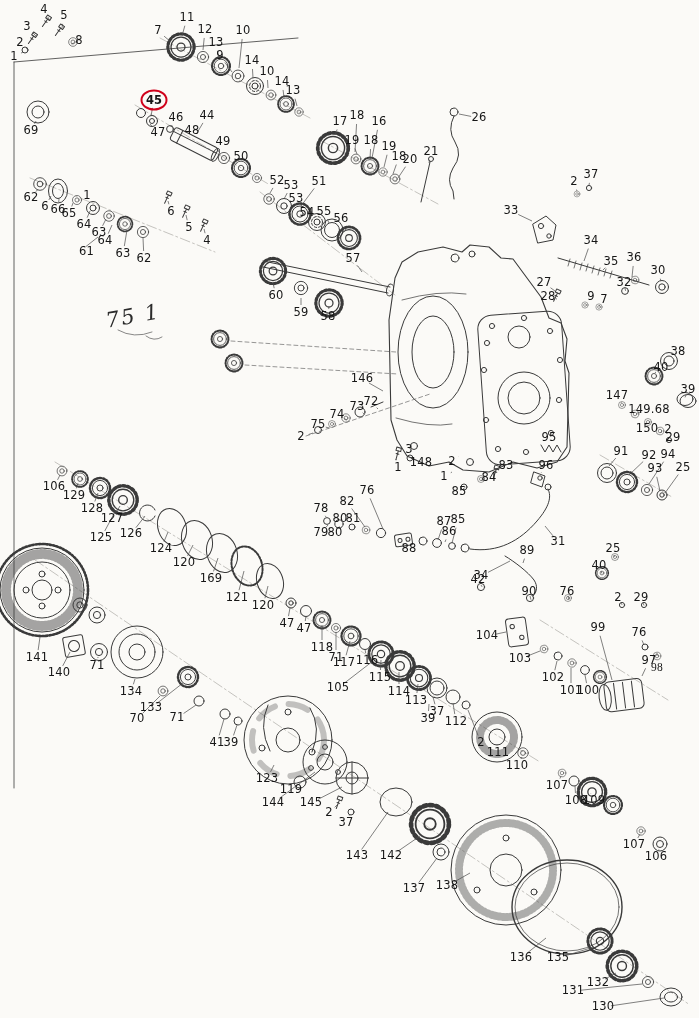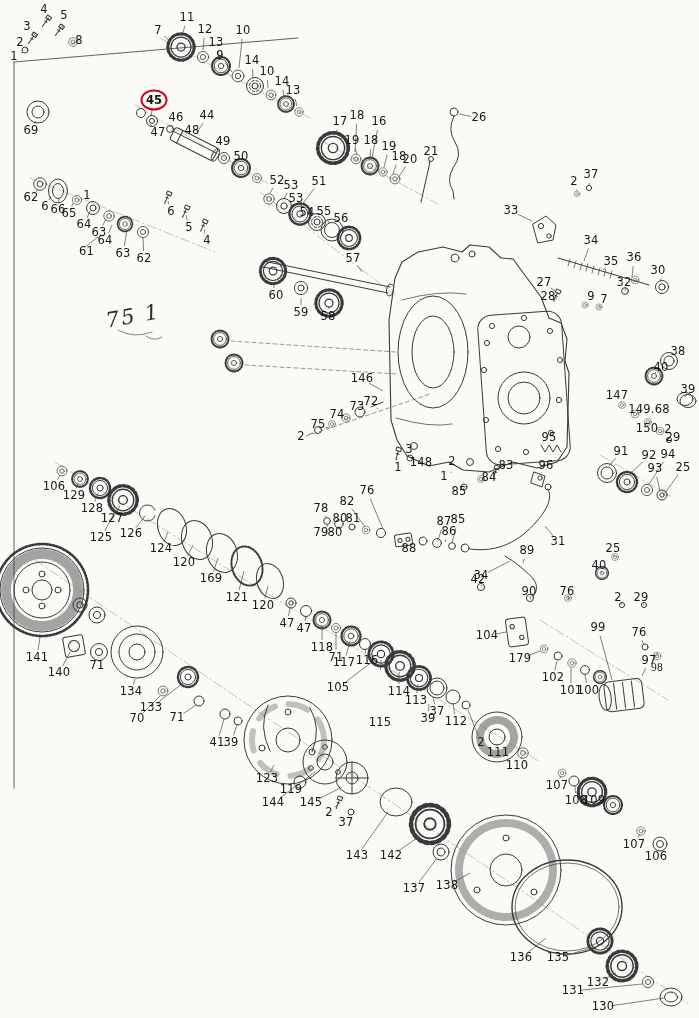--- a/index.html
+++ b/index.html
@@ -685,21 +685,21 @@
       <span class="part-label" style="left: 211px; top: 579px;">169</span>
       <span class="part-label" style="left: 237px; top: 598px;">121</span>
       <span class="part-label" style="left: 263px; top: 606px;">120</span>
       <span class="part-label" style="left: 287px; top: 624px;">47</span>
       <span class="part-label" style="left: 304px; top: 629px;">47</span>
       <span class="part-label" style="left: 322px; top: 648px;">118</span>
       <span class="part-label" style="left: 336px; top: 658px;">71</span>
       <span class="part-label" style="left: 344px; top: 663px;">117</span>
       <span class="part-label" style="left: 367px; top: 661px;">116</span>
       <span class="part-label" style="left: 338px; top: 688px;">105</span>
-      <span class="part-label" style="left: 380px; top: 678px; margin-top: 45px;">115</span>
+      <span class="part-label" style="left: 380px; top: 678px;">115</span>
       <span class="part-label" style="left: 399px; top: 692px;">114</span>
       <span class="part-label" style="left: 416px; top: 701px;">113</span>
       <span class="part-label" style="left: 437px; top: 712px;">37</span>
       <span class="part-label" style="left: 428px; top: 719px;">39</span>
       <span class="part-label" style="left: 456px; top: 722px;">112</span>
       <span class="part-label" style="left: 481px; top: 743px;">2</span>
       <span class="part-label" style="left: 498px; top: 753px;">111</span>
       <span class="part-label" style="left: 517px; top: 766px;">110</span>
       <span class="part-label" style="left: 37px; top: 658px;">141</span>
       <span class="part-label" style="left: 59px; top: 673px;">140</span>
@@ -714,21 +714,21 @@
       <span class="part-label" style="left: 291px; top: 790px;">119</span>
       <span class="part-label" style="left: 273px; top: 803px;">144</span>
       <span class="part-label" style="left: 311px; top: 803px;">145</span>
       <span class="part-label" style="left: 329px; top: 813px;">2</span>
       <span class="part-label" style="left: 346px; top: 823px;">37</span>
       <span class="part-label" style="left: 357px; top: 856px;">143</span>
       <span class="part-label" style="left: 391px; top: 856px;">142</span>
       <span class="part-label" style="left: 414px; top: 889px;">137</span>
       <span class="part-label" style="left: 447px; top: 886px;">138</span>
       <span class="part-label" style="left: 487px; top: 636px;">104</span>
-      <span class="part-label" style="left: 520px; top: 659px;">179</span>
+      <span class="part-label" style="left: 520px; top: 659px;">103</span>
       <span class="part-label" style="left: 553px; top: 678px;">102</span>
       <span class="part-label" style="left: 571px; top: 691px;">101</span>
       <span class="part-label" style="left: 588px; top: 691px;">100</span>
       <span class="part-label" style="left: 598px; top: 628px;">99</span>
       <span class="part-label" style="left: 639px; top: 633px;">76</span>
       <span class="part-label" style="left: 657px; top: 668px; font-family: Liberation Serif, serif;">98</span>
       <span class="part-label" style="left: 649px; top: 661px;">97</span>
       <span class="part-label" style="left: 557px; top: 786px;">107</span>
       <span class="part-label" style="left: 576px; top: 801px;">108</span>
       <span class="part-label" style="left: 594px; top: 801px;">109</span>

